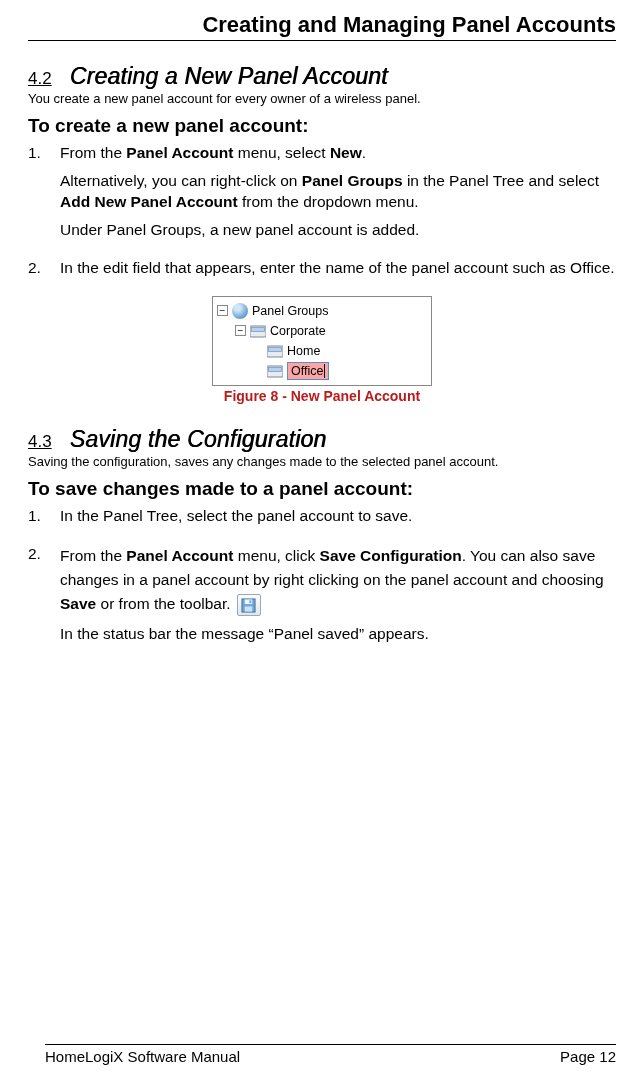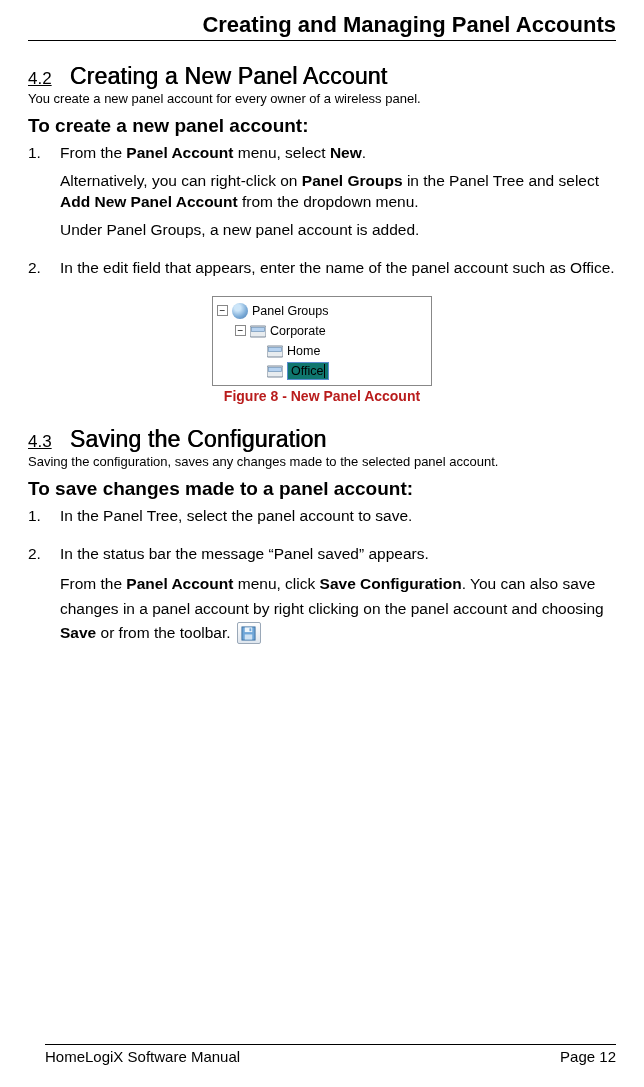--- a/index.html
+++ b/index.html
@@ -31,20 +31,21 @@
     .section-number {
       font-size: 17px;
       text-decoration: underline;
       margin-top: 22px;
     }
     .section-title {
       font-family: "Century Gothic", "Trebuchet MS", Arial, sans-serif;
       font-weight: normal;
       letter-spacing: 0.2px;
       text-shadow: 0.6px 0 0 currentColor;
+      font-style: italic;
     }
     .body-text {
       font-size: 13px;
       line-height: 1.25;
       margin-bottom: 8px;
     }
     .task-heading {
       font-size: 19px;
       font-weight: bold;
       margin-top: 6px;
@@ -100,21 +101,21 @@
     }
     .folder-ico {
       width: 16px; height: 14px;
       display: inline-block;
       position: relative;
     }
     .folder-ico svg { display: block; }
     .edit-field {
       border: 1px solid #5a8ccf;
       padding: 0 3px;
-      background: #0f766e;
+      background: #fca5a5;
       font-family: Tahoma, Arial, sans-serif;
       font-size: 12.5px;
       display: inline-block;
       line-height: 16px;
     }
     .figure-caption {
       color: #b91c1c;
       font-family: Arial, sans-serif;
       font-weight: bold;
       font-size: 14px;
@@ -224,31 +225,31 @@
 <ol>
   <li>
     <span class="num">1.</span>
     <div class="content">
       <p>In the Panel Tree, select the panel account to save.</p>
     </div>
   </li>
   <li>
     <span class="num">2.</span>
     <div class="content">
-      <p>In the status bar the message “Panel saved” appears.</p>
       <p style="line-height:1.55;">
         <span>From the </span><span class="b">Panel Account</span><span> menu, click </span><span class="b">Save Configuration</span><span>. You can also save changes in a panel account by right clicking on the panel account and choosing </span><span class="b">Save</span><span> or from the toolbar. </span><span class="toolbar-btn">
             <svg class="floppy-svg" viewBox="0 0 16 16">
               <rect x="1" y="1" width="14" height="14" fill="#6fa6d8" stroke="#3c6fa0"></rect>
               <rect x="4" y="1.5" width="8" height="5" fill="#eef5fb"></rect>
               <rect x="4" y="9" width="8" height="5.5" fill="#cfe2f3"></rect>
               <rect x="9" y="2.5" width="2" height="3" fill="#6fa6d8"></rect>
             </svg>
           </span>
       </p>
+      <p>In the status bar the message “Panel saved” appears.</p>
     </div>
   </li>
 </ol>
 
 <div class="footer">
   <span>HomeLogiX Software Manual</span>
   <span>Page 12</span>
 </div>
 
 </body></html>

